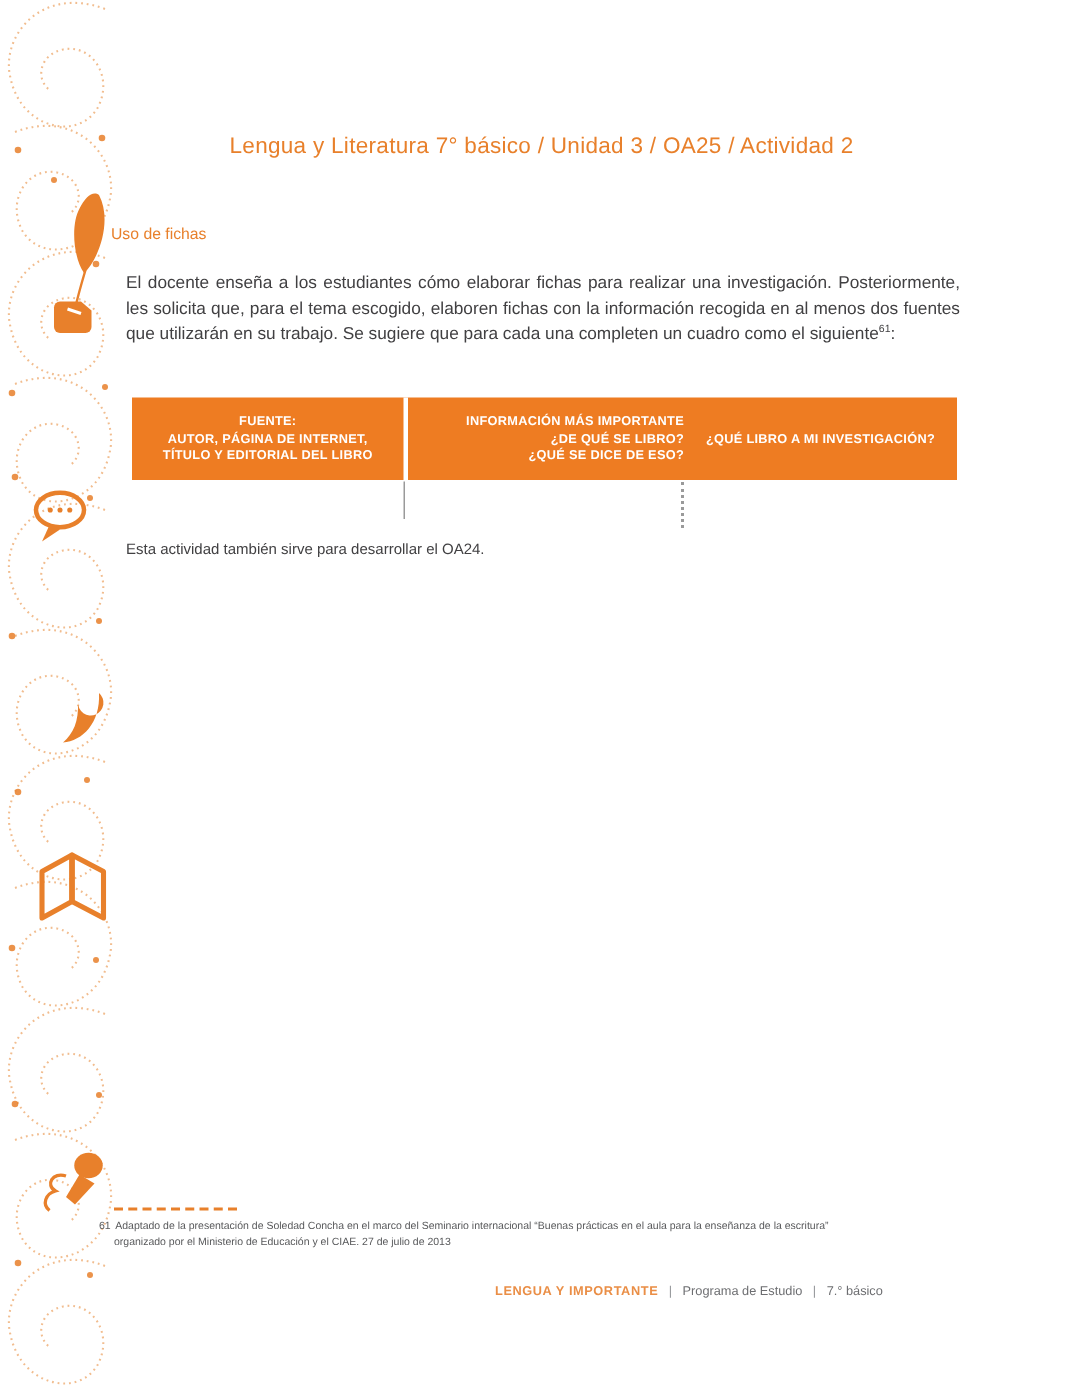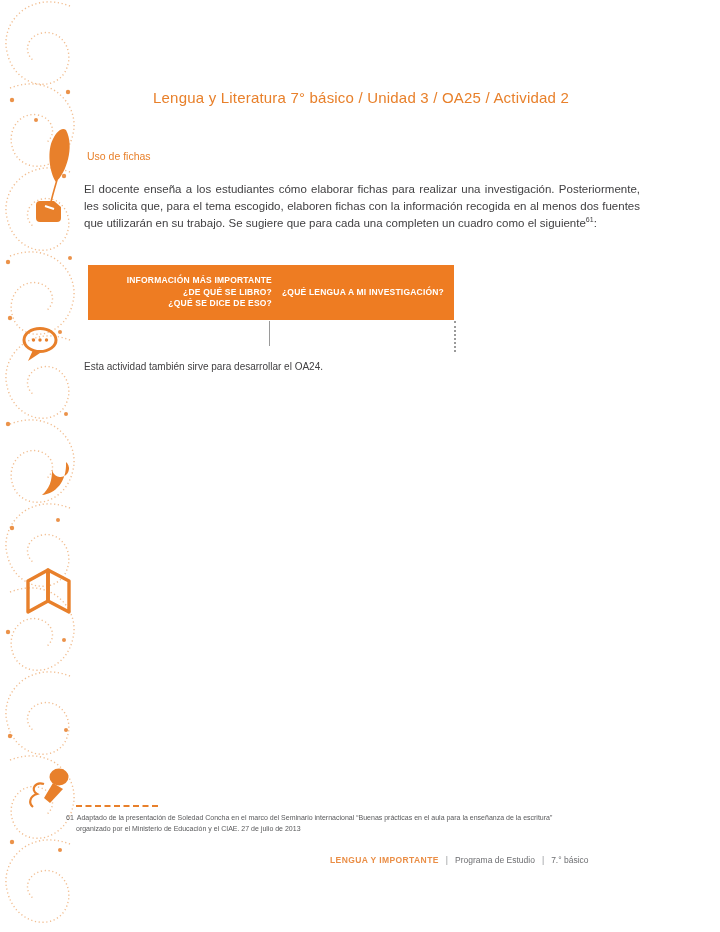--- a/index.html
+++ b/index.html
@@ -7,21 +7,21 @@
     position:relative; width:641px; height:932px; background:#ffffff;
     font-family:"Liberation Sans", sans-serif; overflow:hidden;padding-left:14px;
   }
   .sidebar-svg { position:absolute; left:0; top:0; }
 
   .page-title {
     position:absolute; top:89px; left:84px; width:554px;
     text-align:center; color:#e8802b; font-size:15px; letter-spacing:0.2px;
   }
   .section-title {
-    position:absolute; top:150px; left:87px;
+    position:absolute; top:150px; left:74px;
     color:#e8802b; font-size:10.5px;
   }
   .body-par {
     position:absolute; top:181px; left:84px; width:556px; margin:0;
     color:#414042; font-size:11.5px; line-height:17px; text-align:justify;
   }
   .body-par sup { font-size:7px; line-height:0; }
 
   .fichas-table { position:absolute; top:265px; left:88px; width:550px; }
   .thead { display:flex; height:55px; }
@@ -140,27 +140,32 @@
     </g>
   </svg>
 
   <div class="page-title">Lengua y Literatura 7° básico / Unidad 3 / OA25 / Actividad 2</div>
   <div class="section-title">Uso de fichas</div>
 
   <p class="body-par"><span>El docente enseña a los estudiantes cómo elaborar fichas para realizar una investigación. Posteriormente, les solicita que, para el tema escogido, elaboren fichas con la información recogida en al menos dos fuentes que utilizarán en su trabajo. Se sugiere que para cada una completen un cuadro como el siguiente</span><sup>61</sup><span>:</span></p>
 
   <div class="fichas-table">
     <div class="thead">
+      <div class="th th1">
+        <div>FUENTE:</div>
+        <div>AUTOR, PÁGINA DE INTERNET,</div>
+        <div>TÍTULO Y EDITORIAL DEL LIBRO</div>
+      </div>
       <div class="th th2">
         <div>INFORMACIÓN MÁS IMPORTANTE</div>
         <div>¿DE QUÉ SE LIBRO?</div>
         <div>¿QUÉ SE DICE DE ESO?</div>
       </div>
       <div class="th th3">
-        <div>¿QUÉ LENGUA A MI INVESTIGACIÓN?</div>
+        <div>¿QUÉ LIBRO A MI INVESTIGACIÓN?</div>
       </div>
     </div>
     <div class="tbody">
       <div class="vline-solid"></div>
       <div class="vline-dotted"></div>
     </div>
   </div>
 
   <p class="note-text">Esta actividad también sirve para desarrollar el OA24.</p>
 

